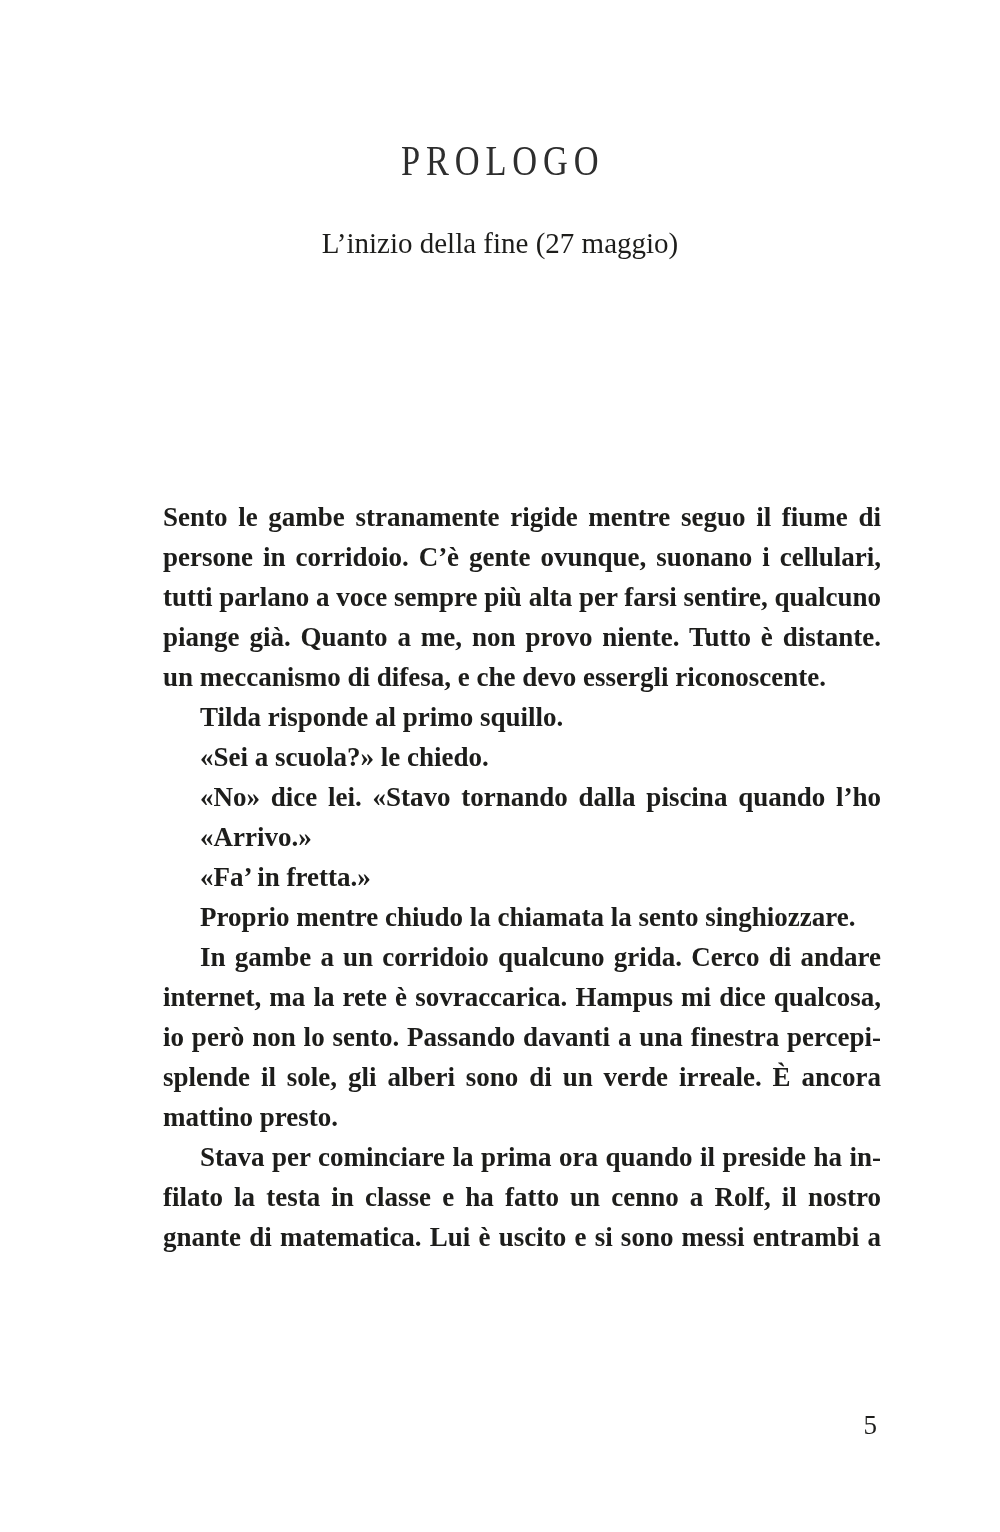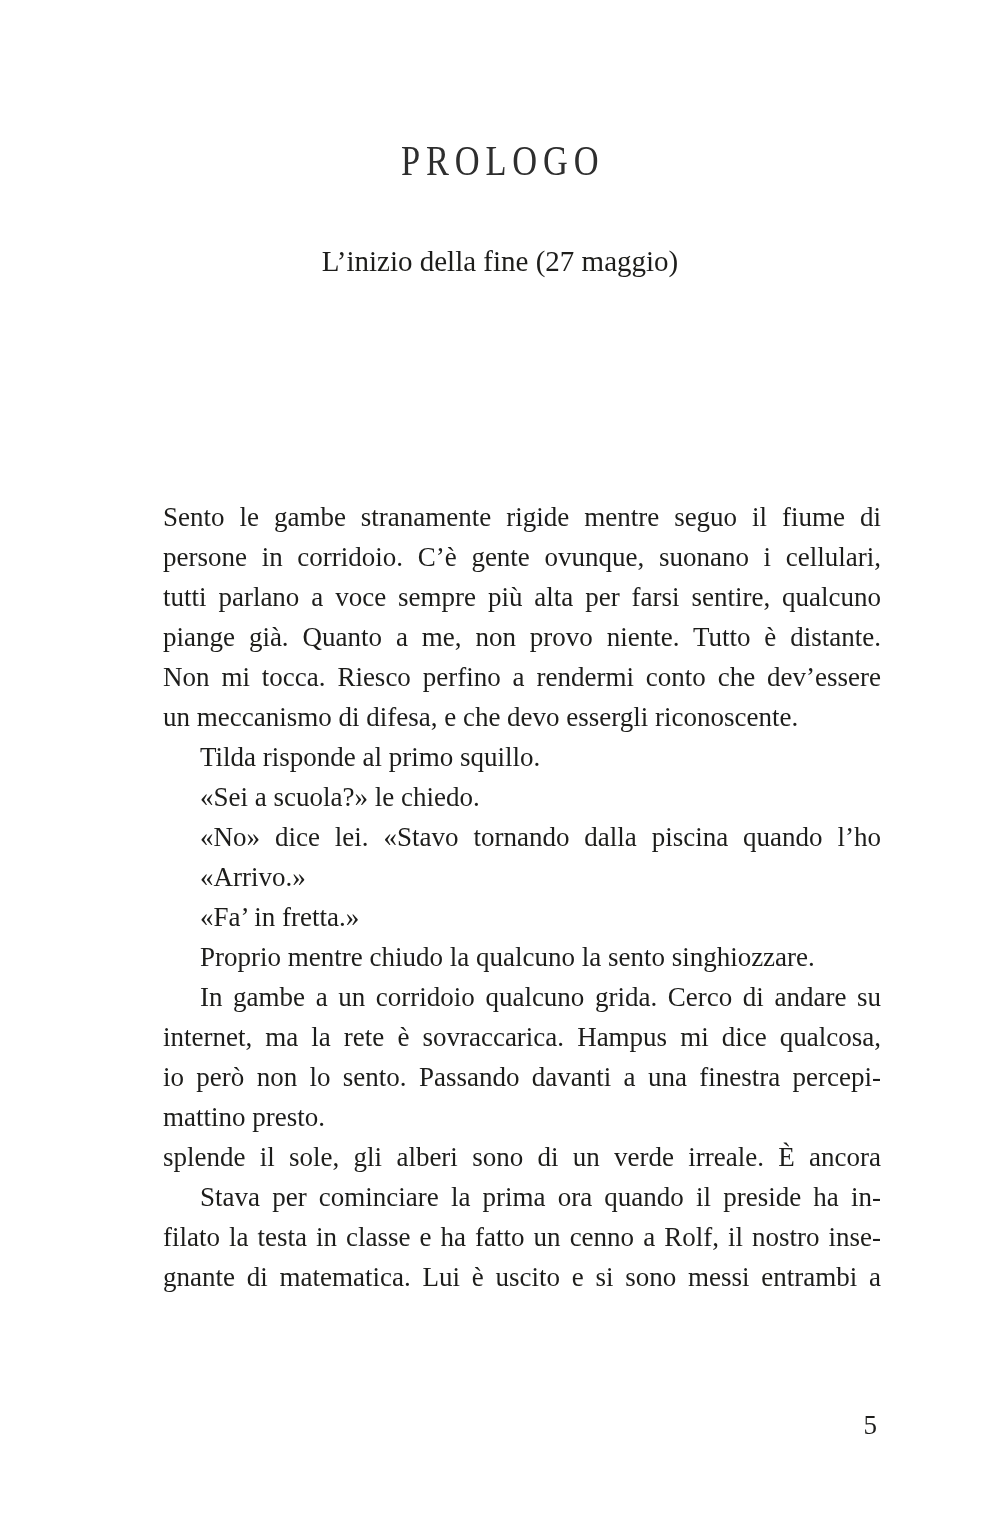--- a/index.html
+++ b/index.html
@@ -31,35 +31,35 @@
     transform-origin: center top;
   }
   .chapter-subtitle {
     position: absolute;
     top: 227px;
     left: 0;
     width: 100%;
     text-align: center;
     font-size: 29px;
     color: #1d1d1b;
-    margin-top: 18px;
   }
   .body-text {
     position: absolute;
     left: 163px;
     top: 497px;
     width: 718px;
   }
   .line {
     height: 40px;
     line-height: 40px;
     font-size: 27px;
     white-space: normal;
     overflow: hidden;
     text-align: left;
+    font-weight: bold;
   }
   .line.justify {
     text-align: justify;
     text-align-last: justify;
   }
   .line.indent { text-indent: 37px; }
   .page-number {
     position: absolute;
     left: 163px;
     top: 1410px;
@@ -78,33 +78,32 @@
     <span class="squeeze">PROLOGO</span>
   </div>
 
   <div class="chapter-subtitle">L’inizio della fine (27 maggio)</div>
 
   <div class="body-text">
       <div class="line justify">Sento le gambe stranamente rigide mentre seguo il fiume di</div>
       <div class="line justify">persone in corridoio. C’è gente ovunque, suonano i cellulari,</div>
       <div class="line justify">tutti parlano a voce sempre più alta per farsi sentire, qualcuno</div>
       <div class="line justify">piange già. Quanto a me, non provo niente. Tutto è distante.</div>
-      <div class="line justify">Non mi tocca. Riesco perfino a rendermi conto che dev’essere</div>
       <div class="line">un meccanismo di difesa, e che devo essergli riconoscente.</div>
       <div class="line indent">Tilda risponde al primo squillo.</div>
       <div class="line indent">«Sei a scuola?» le chiedo.</div>
       <div class="line indent justify">«No» dice lei. «Stavo tornando dalla piscina quando l’ho</div>
       <div class="line indent">«Arrivo.»</div>
       <div class="line indent">«Fa’ in fretta.»</div>
-      <div class="line indent">Proprio mentre chiudo la qualcuno la sento singhiozzare.</div>
+      <div class="line indent">Proprio mentre chiudo la chiamata la sento singhiozzare.</div>
       <div class="line indent justify">In gambe a un corridoio qualcuno grida. Cerco di andare su</div>
       <div class="line justify">internet, ma la rete è sovraccarica. Hampus mi dice qualcosa,</div>
       <div class="line justify">io però non lo sento. Passando davanti a una finestra percepi-</div>
+      <div class="line justify">splende il sole, gli alberi sono di un verde irreale. È ancora</div>
       <div class="line">mattino presto.</div>
-      <div class="line justify">splende il sole, gli alberi sono di un verde irreale. È ancora</div>
       <div class="line indent justify">Stava per cominciare la prima ora quando il preside ha in-</div>
       <div class="line justify">filato la testa in classe e ha fatto un cenno a Rolf, il nostro inse-</div>
       <div class="line justify">gnante di matematica. Lui è uscito e si sono messi entrambi a</div>
     </div>
 
   <div class="page-number">5</div>
 
 </div>
 
 </body></html>

